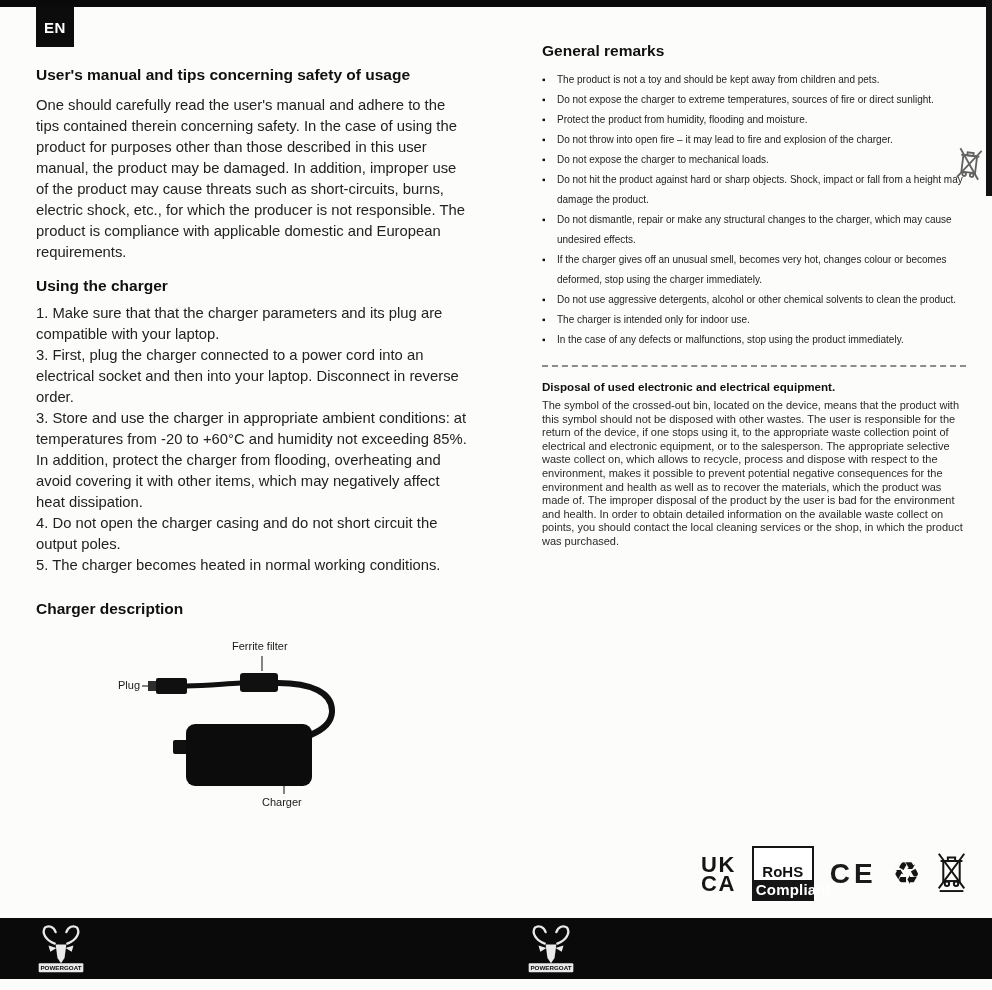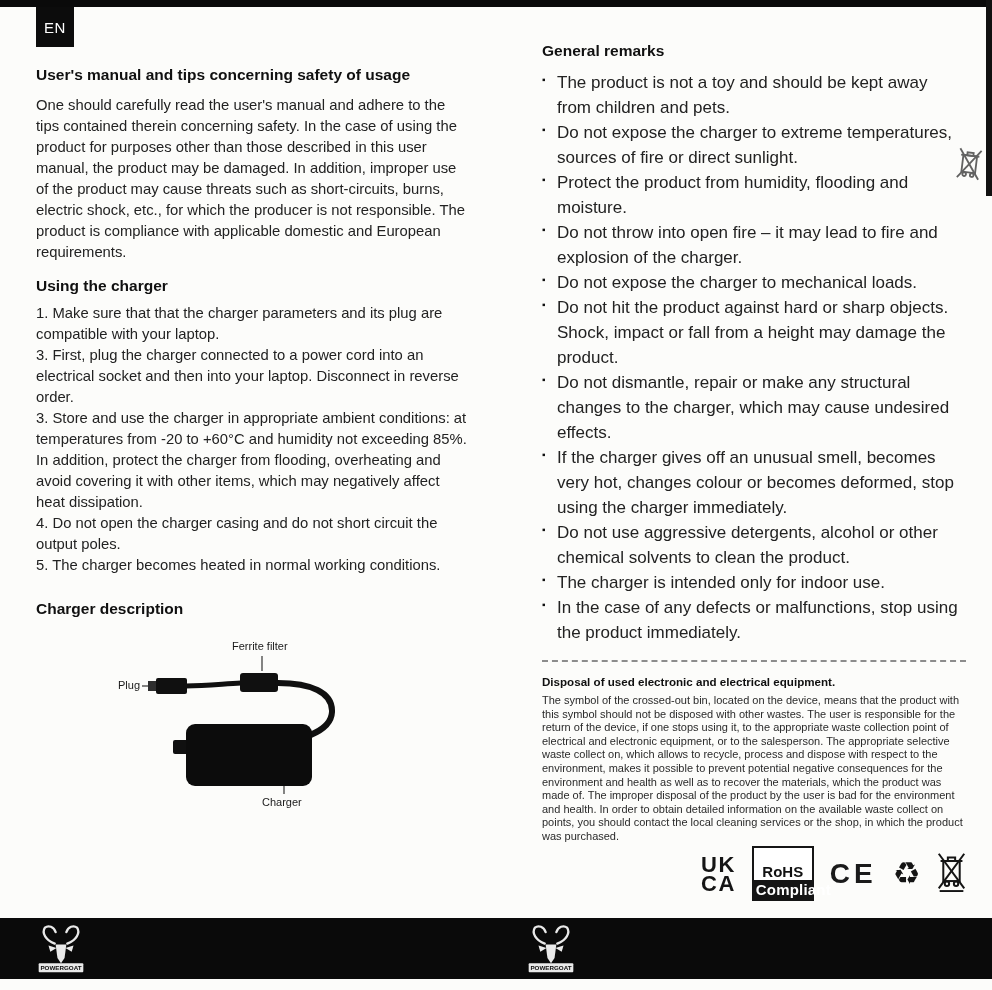--- a/index.html
+++ b/index.html
@@ -8,37 +8,37 @@
     position:relative; width:992px; height:990px; margin:0 auto;
     background:#fcfcfa; color:#1e1e1e; overflow:hidden;
     font-family:"Liberation Sans", sans-serif;
   }
   .topbar { position:absolute; top:0; left:0; width:992px; height:7px; background:#0a0a0a; }
   .right-edge { position:absolute; top:0; right:0; width:6px; height:196px; background:#111; }
   .corner-icon { position:absolute; top:146px; right:10px; opacity:.8; transform:rotate(7deg); }
 
   .en-badge {
     position:absolute; top:7px; left:36px; width:38px; height:40px;
-    background:#0c0c0c; color:#fff; font-size:15px; font-weight:400;
+    background:#0c0c0c; color:#fff; font-size:15px; font-weight:700;
     display:flex; align-items:center; justify-content:center; letter-spacing:.5px;
   }
 
   .col-left  { position:absolute; left:36px;  top:64px; width:432px; }
   .col-right { position:absolute; left:532px; top:40px; width:424px;margin-left:10px; }
 
   h2.sec { font-size:15.5px; font-weight:700; color:#101010; line-height:21px; }
   .body-text { font-size:14.8px; line-height:21px; color:#222; }
   .intro { margin-top:10px; }
   .mt12 { margin-top:12px; }
   .mt14 { margin-top:22px; }
   .steps { margin-top:7px; }
 
   
   .bullets { margin-top:9px; }
-  .bullet { position:relative; padding-left:15px; font-size:17px; line-height:25px; color:#222; }
+  .bullet { position:relative; padding-left:15px; font-size:10px; line-height:20px; color:#222; }
   .bullet::before { content:"▪"; position:absolute; left:0; top:0; font-size:10px; line-height:20.6px; color:#111; }
 
   .dashed-divider { border:0; border-top:2px dashed #8c8c8c; margin:15px 0 13px 0; }
 
   .disposal-heading { font-size:11.6px; font-weight:700; color:#101010; margin-bottom:6px; }
   .disposal-body { font-size:11px; line-height:13.6px; color:#2a2a2a; width:422px; }
 
   
   .diagram { position:relative; width:432px; height:180px; margin-top:16px; }
   .diagram svg { position:absolute; left:0; top:0; }

